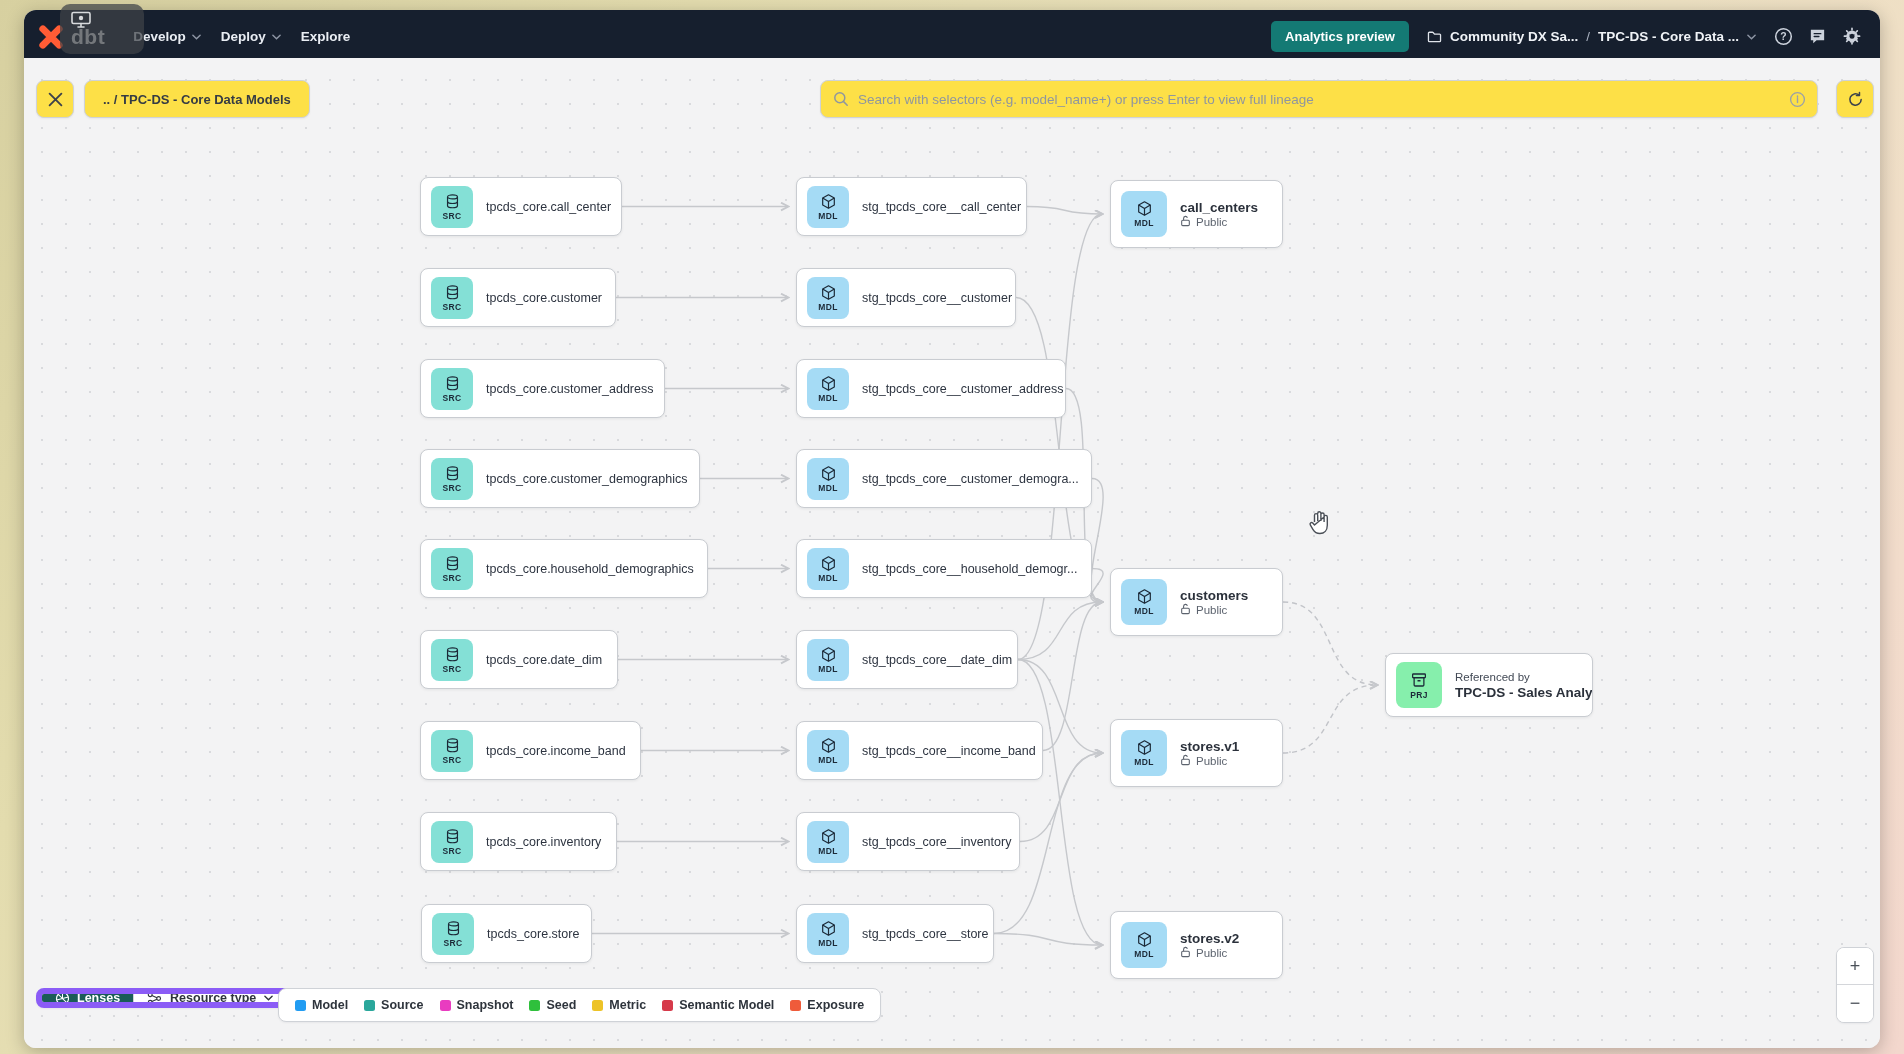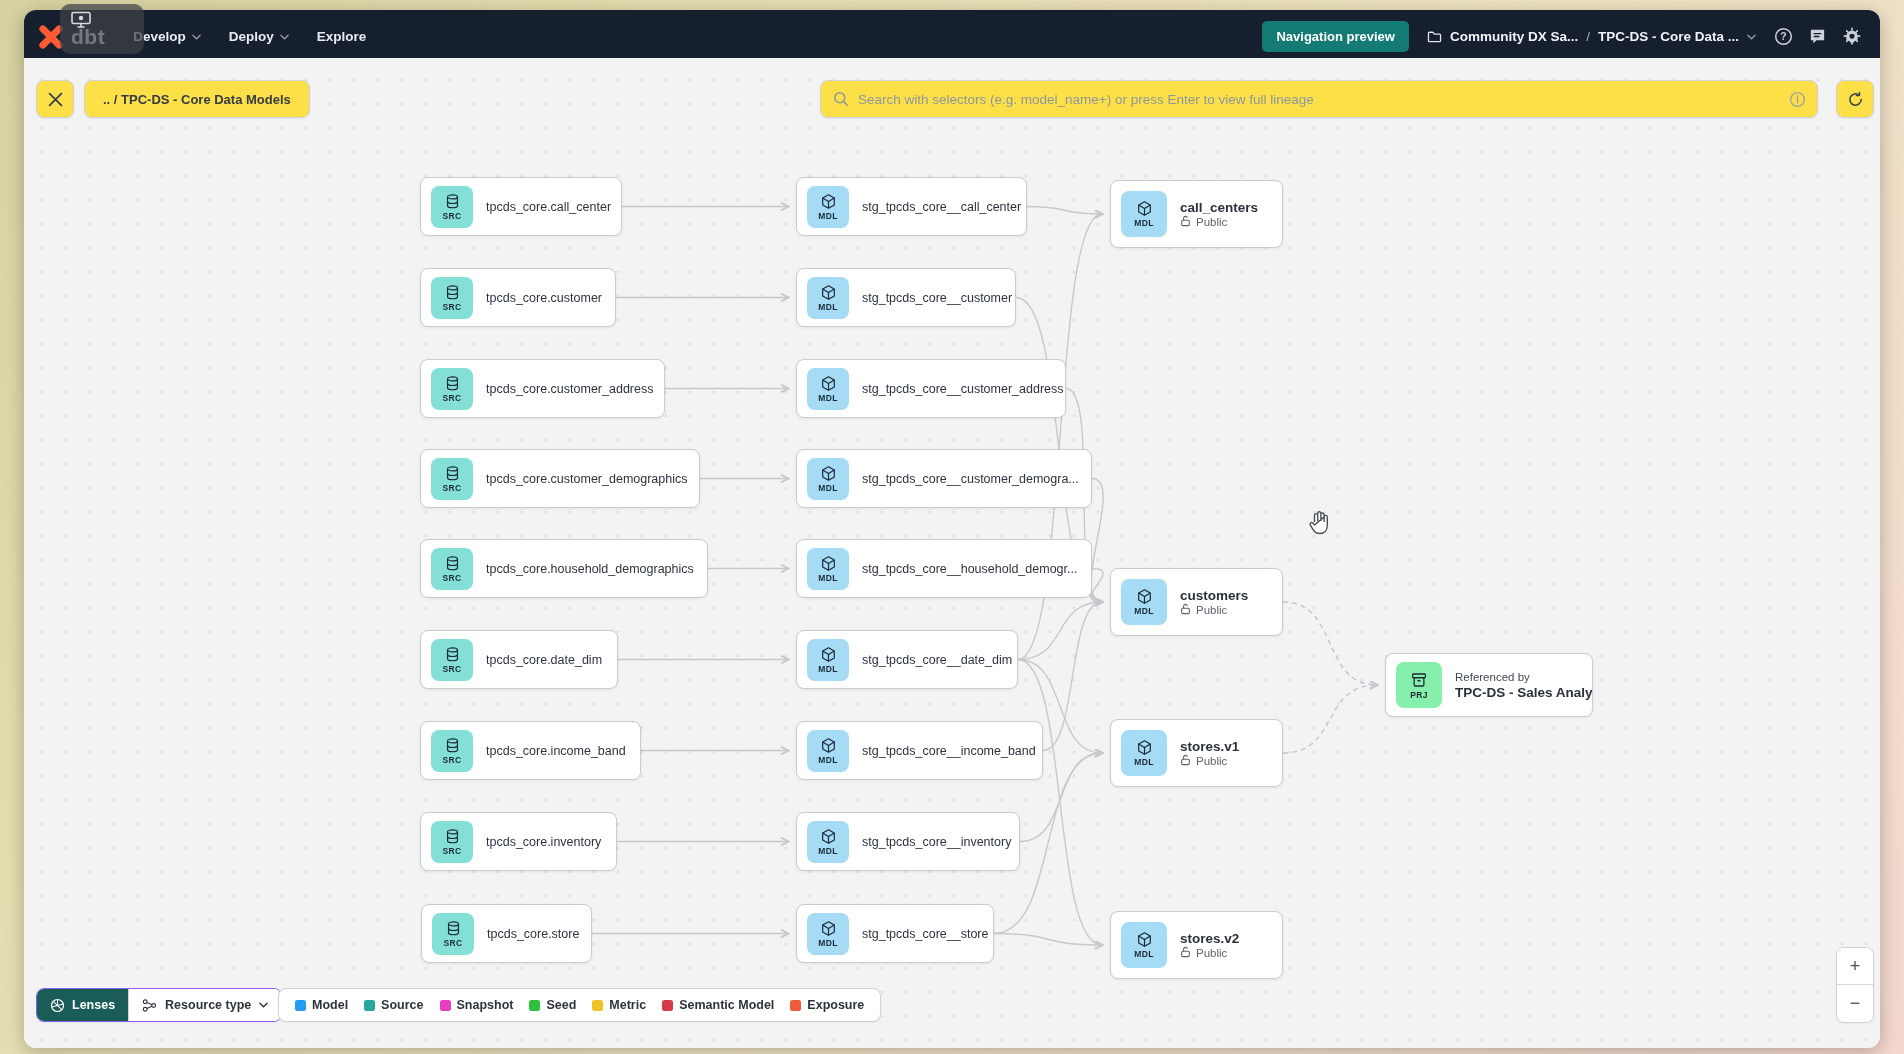--- a/index.html
+++ b/index.html
@@ -15,21 +15,21 @@
     box-shadow:0 4px 18px rgba(0,0,0,.25);
   }
   
   .navbar {
     height:48px; background:#161f2e; display:flex; align-items:center;
     padding:5px 18px 0 14px; color:#eef1f5;
   }
   .logo { display:flex; align-items:center; gap:7px; margin-right:28px; }
   .logo .mark { width:26px; height:26px; }
   .logo .word { font-size:21px; font-weight:bold; color:#fff; letter-spacing:.5px; }
-  .menu { display:flex; align-items:flex-start; gap:28px; }
+  .menu { display:flex; align-items:flex-start; gap:20px; }
   .menu-item { display:flex; align-items:center; gap:6px; font-size:13.5px; font-weight:bold; color:#e9edf3; cursor:pointer; }
   .chev { width:9px; height:6px; }
   .nav-right { margin-left:auto; display:flex; align-items:center; gap:18px; }
   .preview-btn {
     background:#147a74; color:#fff; font-weight:bold; font-size:13px;
     border:none; border-radius:5px; padding:8px 14px; font-family:inherit;
   }
   .crumbs { display:flex; align-items:center; gap:8px; font-size:13.5px; font-weight:bold; color:#f0f3f7; }
   .crumb-sep { color:#aab2c0; font-weight:normal; }
   .nav-icons { display:flex; align-items:center; gap:15px; }
@@ -79,22 +79,22 @@
   .nbadge.project { background:#86efac; }
   .nbadge b { font-size:8.5px; color:#1c2a38; letter-spacing:.3px; }
   .nlabel { font-size:12.5px; color:#2d3440; }
   .ntext { display:flex; flex-direction:column; gap:0; }
   .ntext .ttl { font-size:13.5px; font-weight:bold; color:#2b313b; }
   .ntext small { font-size:11.5px; color:#5c636e; display:flex; align-items:center; gap:5px;text-align:center; }
   .node.project .ntext small { color:#434a56; }
   .node.project .ntext { gap:2px; }
   
   .lens-group {
-    position:absolute; left:36px; top:988px; height:34px; display:flex;
-    border:1px solid #8b5cf6; border-radius:8px; overflow:hidden; background:#fff;
+    position:absolute; left:36px; top:988px; height:20px; display:flex;
+    border:6px solid #8b5cf6; border-radius:8px; overflow:hidden; background:#fff;
     box-shadow:0 1px 2px rgba(20,24,32,.05);
   }
   .lens-btn {
     background:#1a5c57; color:#fff; font-weight:bold; font-size:12.5px;
     display:flex; align-items:center; gap:7px; padding:0 13px; border:none; font-family:inherit;
   }
   .res-btn {
     background:#fff; color:#2e343c; font-weight:bold; font-size:12.5px;
     display:flex; align-items:center; gap:8px; padding:0 13px; border:none;
     border-left:1px solid #cfd2d7; font-family:inherit;
@@ -147,21 +147,21 @@
         <span>Deploy</span>
         <svg class="chev" viewBox="0 0 10 6">
             <path d="M1 1l4 4 4-4" stroke="#8d95a4" stroke-width="1.6" fill="none" stroke-linecap="round"></path>
           </svg>
       </span>
       <span class="menu-item">
         <span>Explore</span>
       </span>
     </div>
     <div class="nav-right">
-      <button class="preview-btn">Navigation preview</button>
+      <button class="preview-btn">Analytics preview</button>
       <div class="crumbs">
         <svg width="15" height="13" viewBox="0 0 16 14">
             <path d="M1.5 3.5v8a1 1 0 0 0 1 1h11a1 1 0 0 0 1-1v-6a1 1 0 0 0-1-1H8L6.5 2.7a1 1 0 0 0-.7-.3H2.5a1 1 0 0 0-1 1z" fill="none" stroke="#dfe3ea" stroke-width="1.4"></path>
           </svg>
         <span>Community DX Sa...</span>
         <span class="crumb-sep">/</span>
         <span>TPC-DS - Core Data ...</span>
         <svg class="chev" viewBox="0 0 10 6">
             <path d="M1 1l4 4 4-4" stroke="#8d95a4" stroke-width="1.6" fill="none" stroke-linecap="round"></path>
           </svg>

